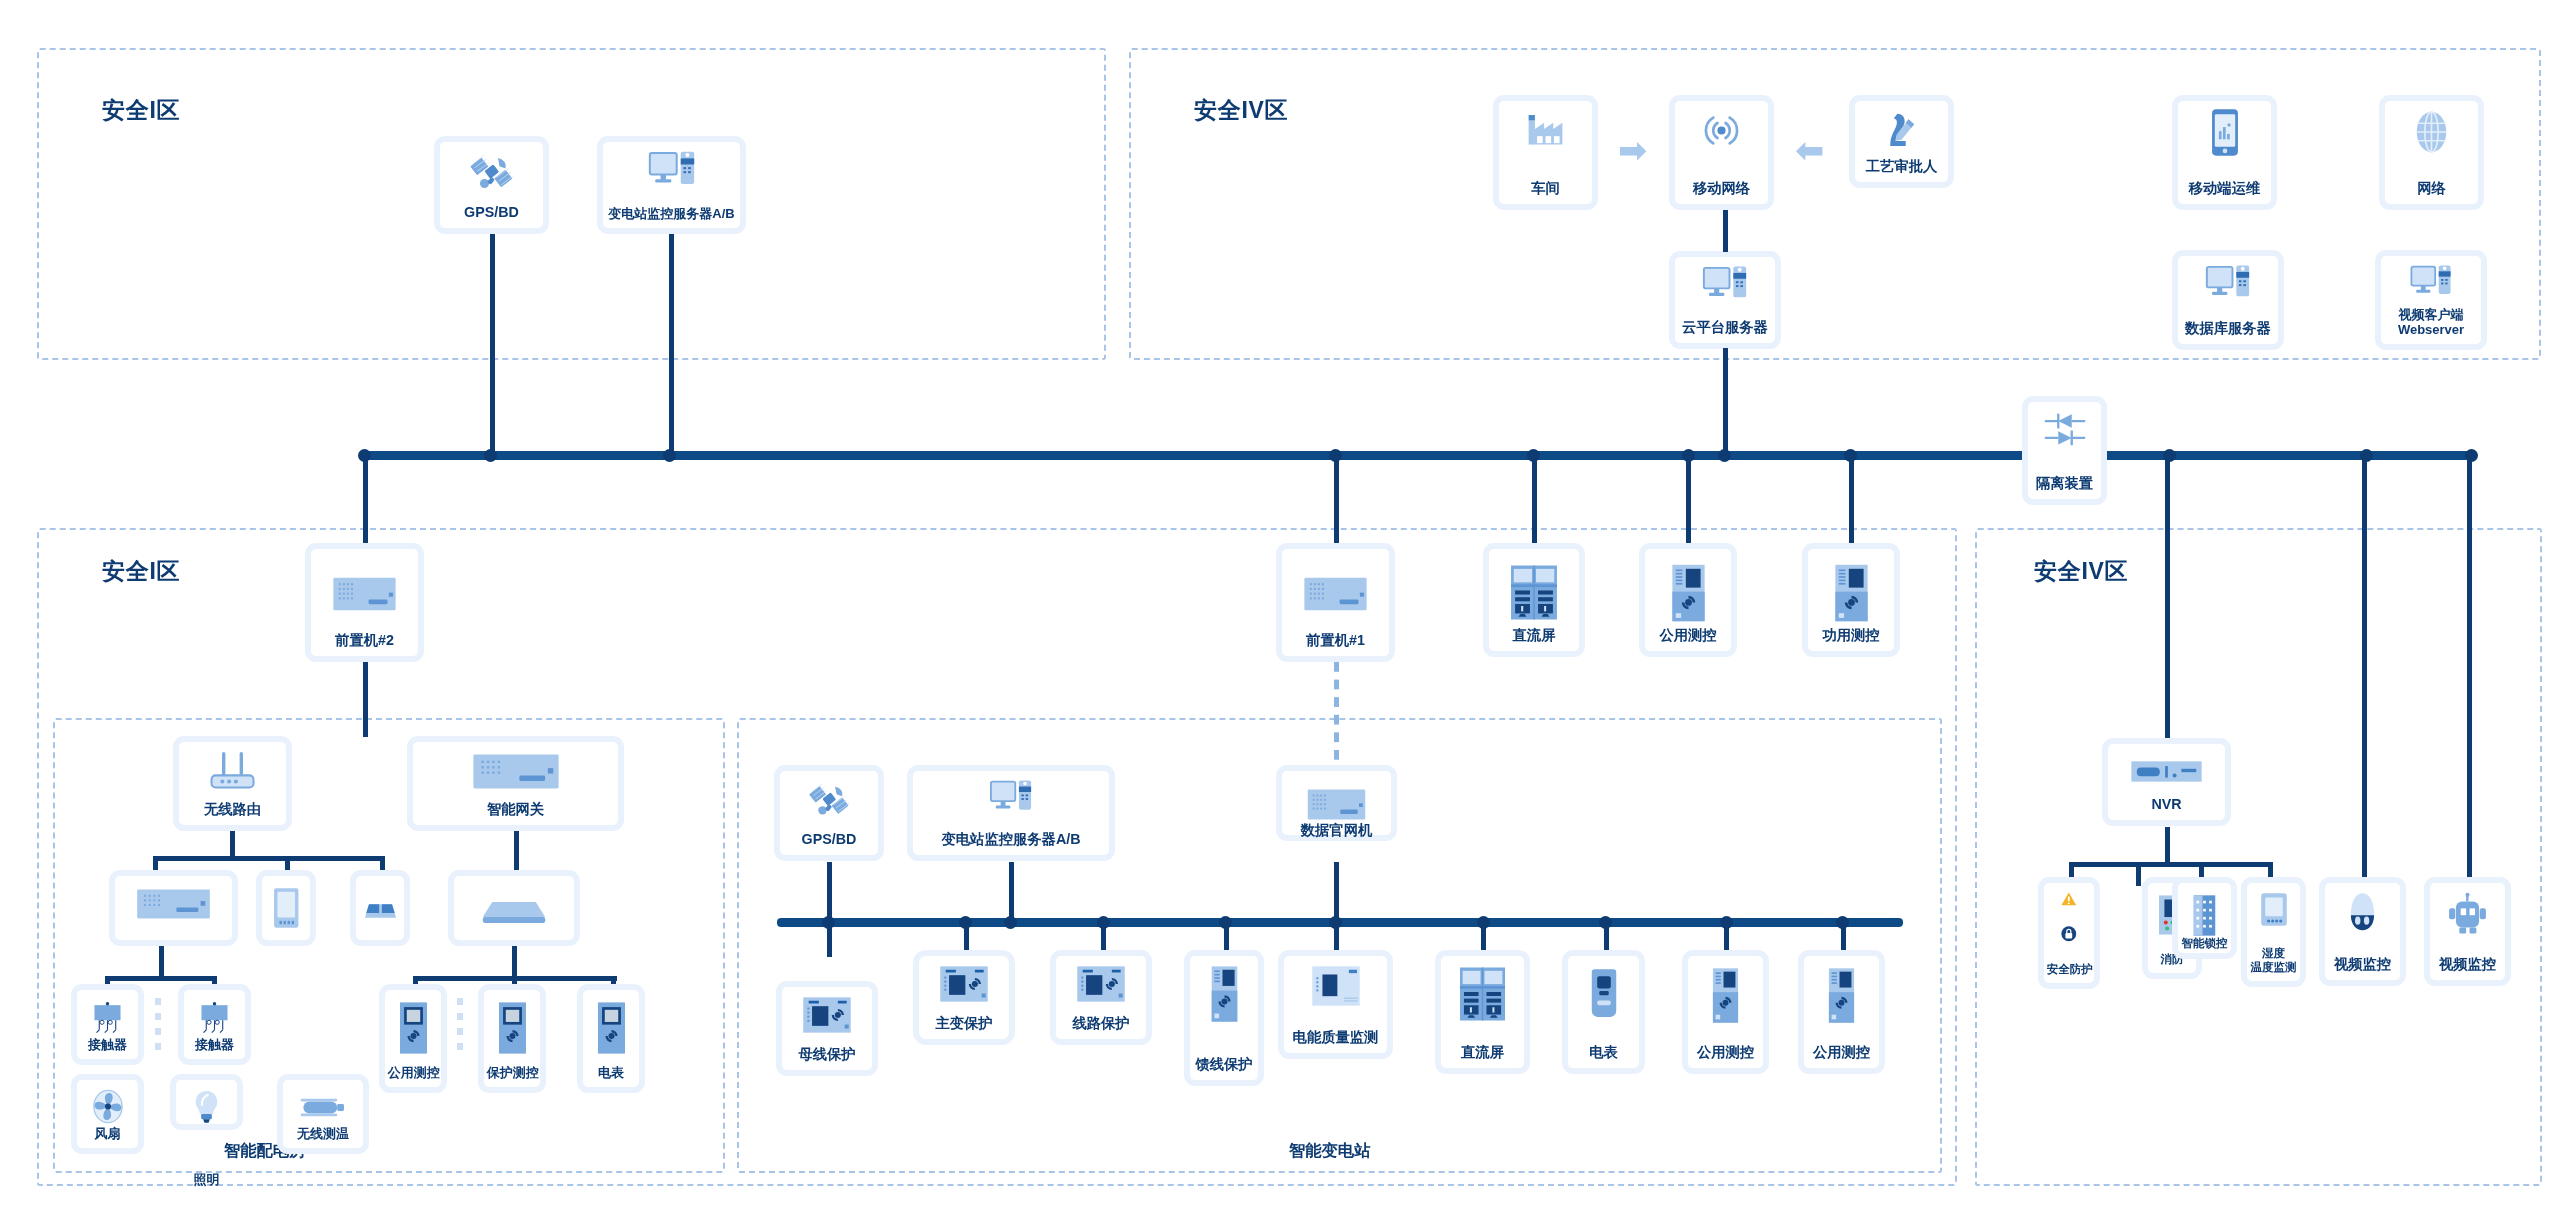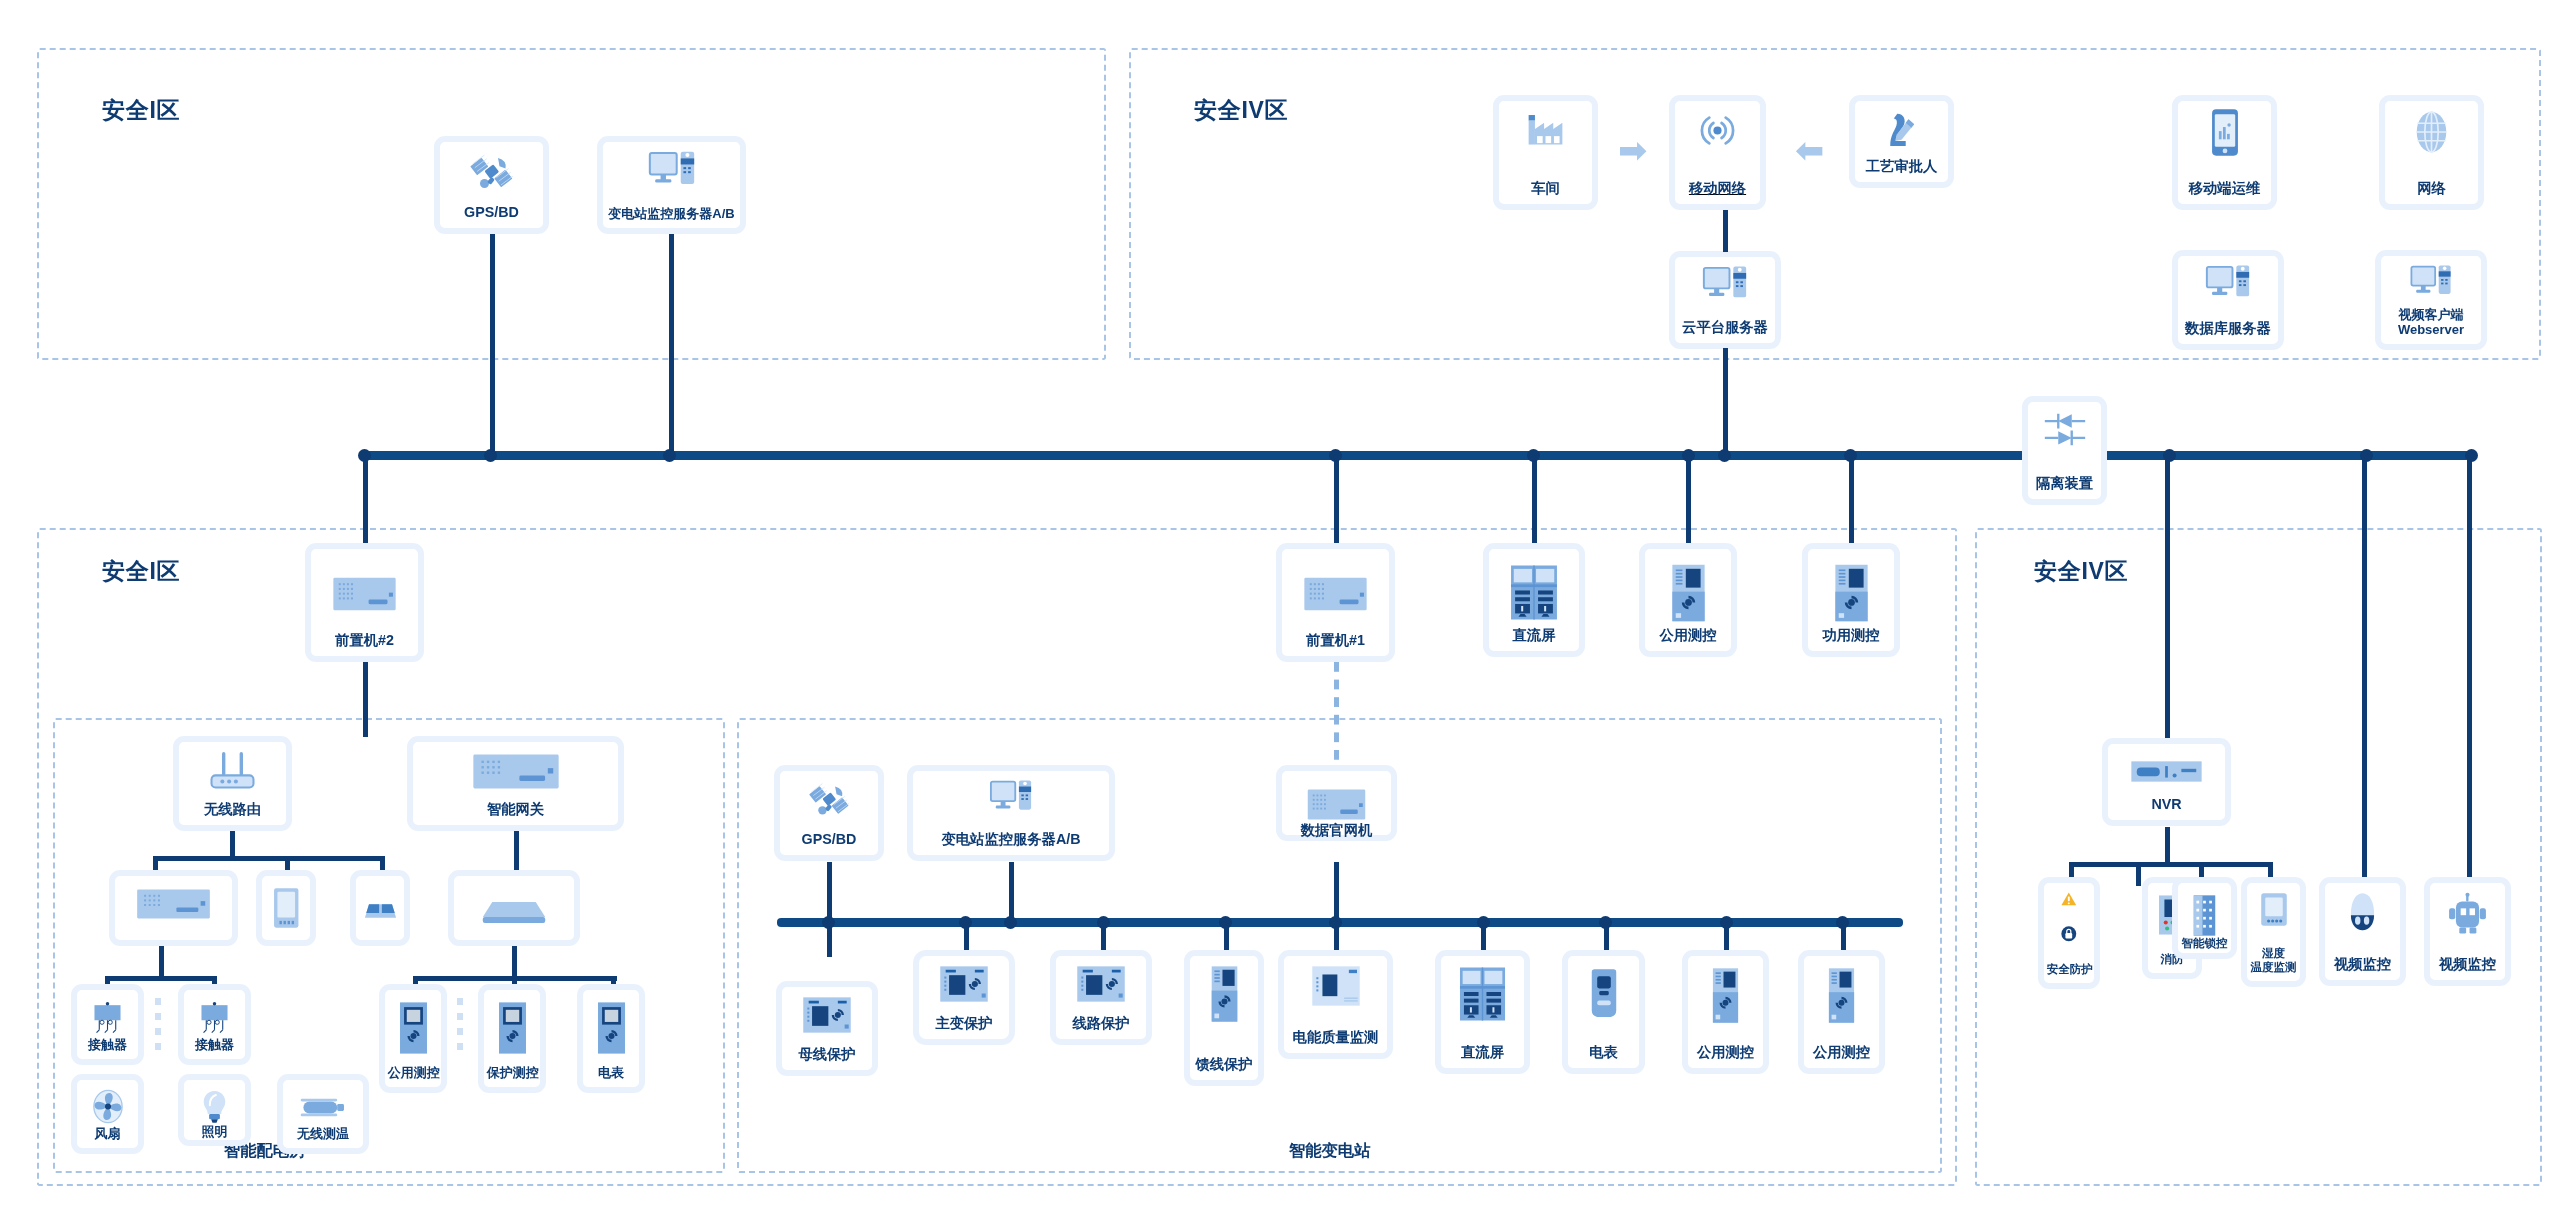--- a/index.html
+++ b/index.html
@@ -111,21 +111,21 @@
             <rect x="32" y="40" width="8" height="10"></rect>
             <rect x="44" y="40" width="8" height="10"></rect>
           </g>
       </svg>
     </span>
     <span class="lbl">车间</span>
   </div>
 
   <div class="arrow" style="left:1618px;top:132px;">➡</div>
 
-  <div class="card" style="left:1669px;top:95px;width:97px;height:115px;text-decoration:underline;">
+  <div class="card" style="left:1669px;top:95px;width:105px;height:115px;">
     <span class="ico">
       <svg width="49" height="45" viewBox="0 0 72 66">
         <g fill="none" stroke="#7aaade" stroke-width="4" stroke-linecap="round">
           <path d="M24 14 a22 22 0 0 0 0 38"></path>
           <path d="M48 14 a22 22 0 0 1 0 38"></path>
           <path d="M30 22 a13 13 0 0 0 0 22"></path>
           <path d="M42 22 a13 13 0 0 1 0 22"></path>
         </g>
         <circle cx="36" cy="33" r="6" fill="#4f8bcc"></circle>
       </svg>
@@ -636,21 +636,21 @@
           <path d="M25 26 c14 -9 20 -3 20 2 c0 6 -10 8 -20 -2 z"></path>
           <path d="M25 26 c9 14 3 20 -2 20 c-6 0 -8 -10 2 -20 z"></path>
           <path d="M25 26 c-14 9 -20 3 -20 -2 c0 -6 10 -8 20 2 z"></path>
         </g>
         <circle cx="25" cy="26" r="4.5" fill="#15447f"></circle>
       </svg>
     </span>
     <span class="lbl sm">风扇</span>
   </div>
 
-  <div class="card sm" style="left:178px;top:1074px;width:73px;height:72px;">
+  <div class="card sm" style="left:170px;top:1074px;width:73px;height:56px;gap:48px;">
     <span class="ico" style="margin-top:2.7px;">
       <svg width="27" height="35" viewBox="0 0 40 52">
         <path d="M20 3 c10 0 16 8 16 16 c0 9 -6 11 -6 18 h-20 c0 -7 -6 -9 -6 -18 c0 -8 6 -16 16 -16 z" fill="#cfe2f7"></path>
         <path d="M13 24 c0 -7 3 -13 9 -15" stroke="#ffffff" stroke-width="3" fill="none" stroke-linecap="round"></path>
         <rect x="12" y="37" width="16" height="8" rx="2" fill="#4f8bcc"></rect>
         <path d="M15 45 h10 l-2 5 h-6 z" fill="#15447f"></path>
       </svg>
     </span>
     <span class="lbl sm">照明</span>
   </div>

